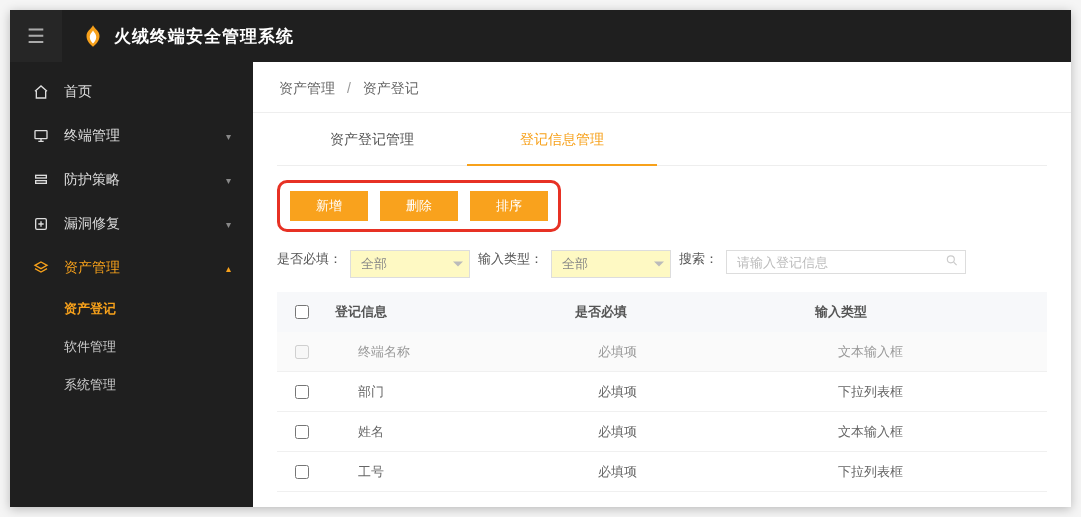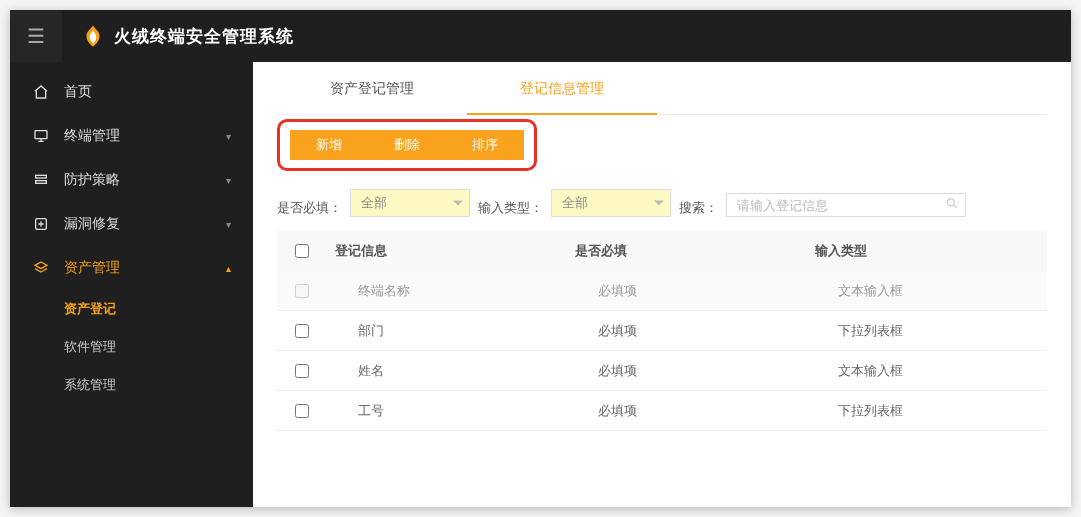--- a/index.html
+++ b/index.html
@@ -149,43 +149,44 @@
   }
   .tab.active::after {
     content: "";
     position: absolute;
     left: 0; right: 0; bottom: -1px;
     height: 2px;
     background: #f7a11b;
   }
   
   .action-row {
-    margin-top: 4px;
+    margin-top: 14px;
     display: inline-flex;
+    gap: 12px;
     padding: 8px 10px;
     border: 3px solid #e73124;
     border-radius: 10px;
   }
   .btn {
     background: #f9a21d;
     color: #fff;
     border: none;
     width: 78px;
     height: 30px;
     font-size: 13px;
     cursor: pointer;
     display: flex;
     align-items: center;
     justify-content: center;
     font-family: inherit;
   }
   
   .filter-row {
     display: flex;
-    align-items: flex-end;
+    align-items: flex-start;
     gap: 8px;
     margin-top: 18px;
     font-size: 13px;
     color: #555;
   }
   .filter-label { white-space: nowrap; }
   .select {
     position: relative;
     width: 120px;
     height: 28px;
@@ -357,20 +358,25 @@
         <span>软件管理</span>
       </div>
       <div class="nav-sub">
         <span>系统管理</span>
       </div>
 
     </div>
 
     <div class="main">
 
+      <div class="breadcrumb">
+        <span>资产管理</span>
+        <span class="sep">/</span>
+        <span>资产登记</span>
+      </div>
 
       <div class="content">
 
         <div class="tabs">
           <div class="tab">
             <span>资产登记管理</span>
           </div>
           <div class="tab active">
             <span>登记信息管理</span>
           </div>

